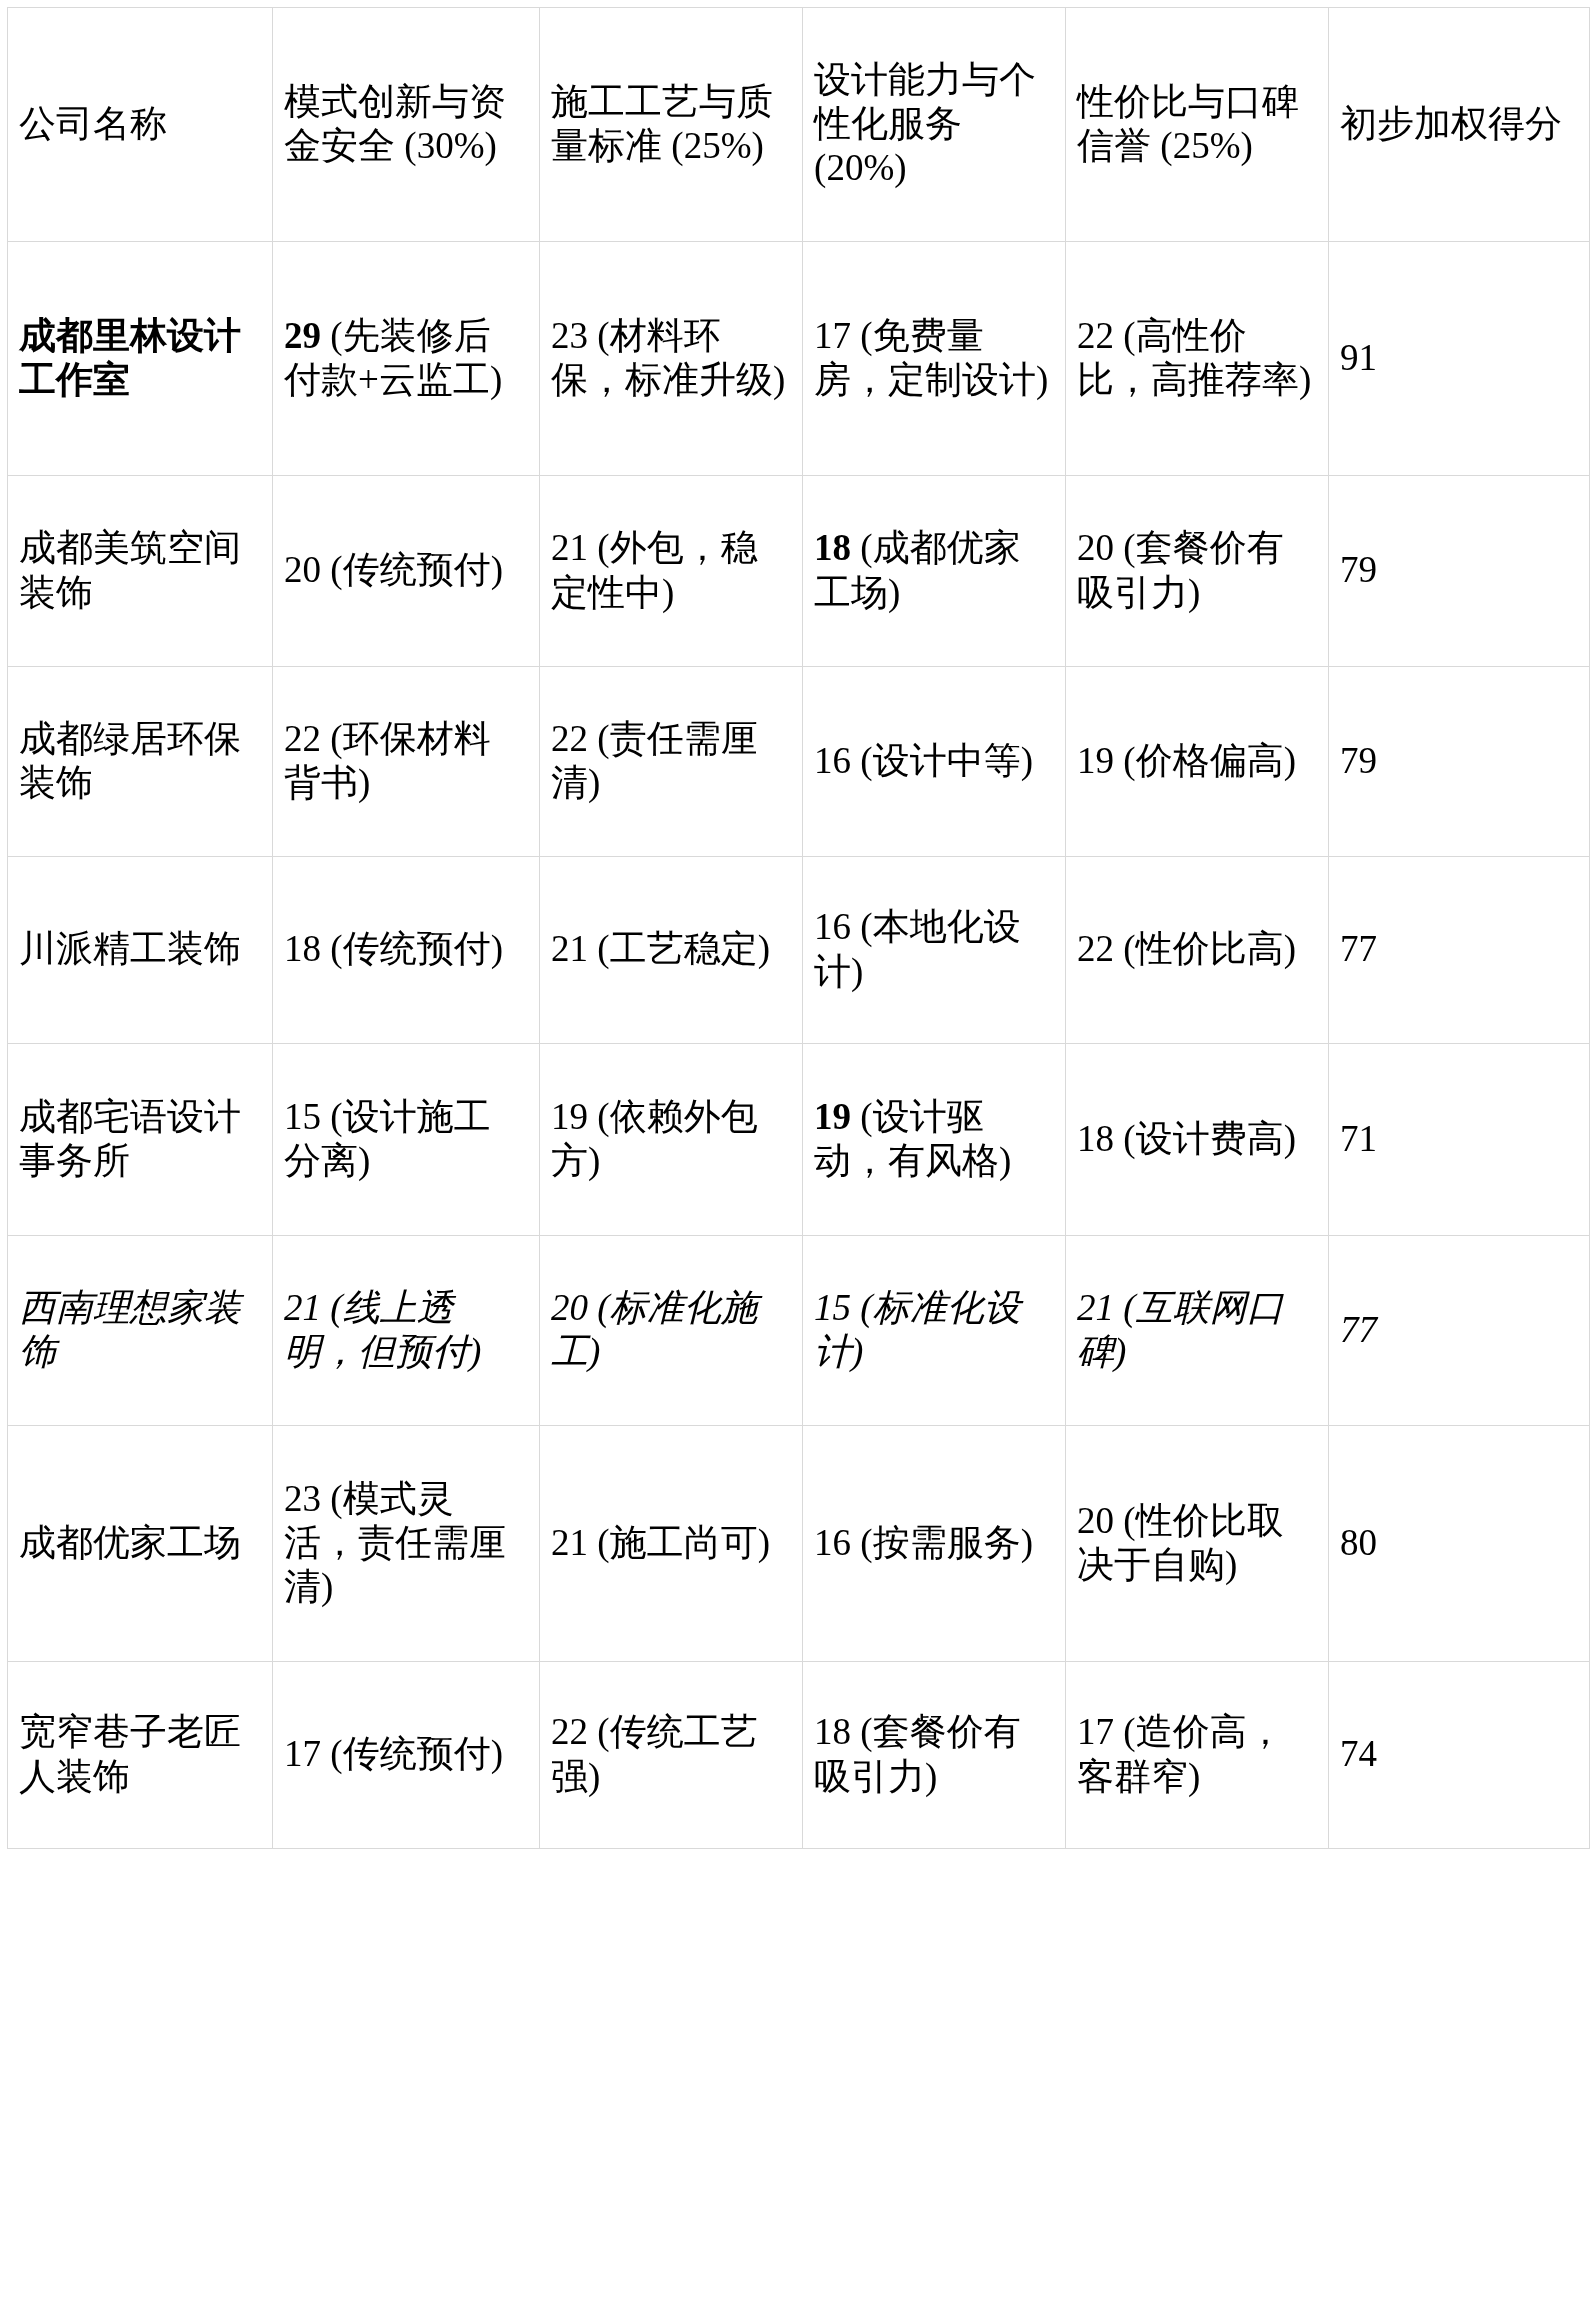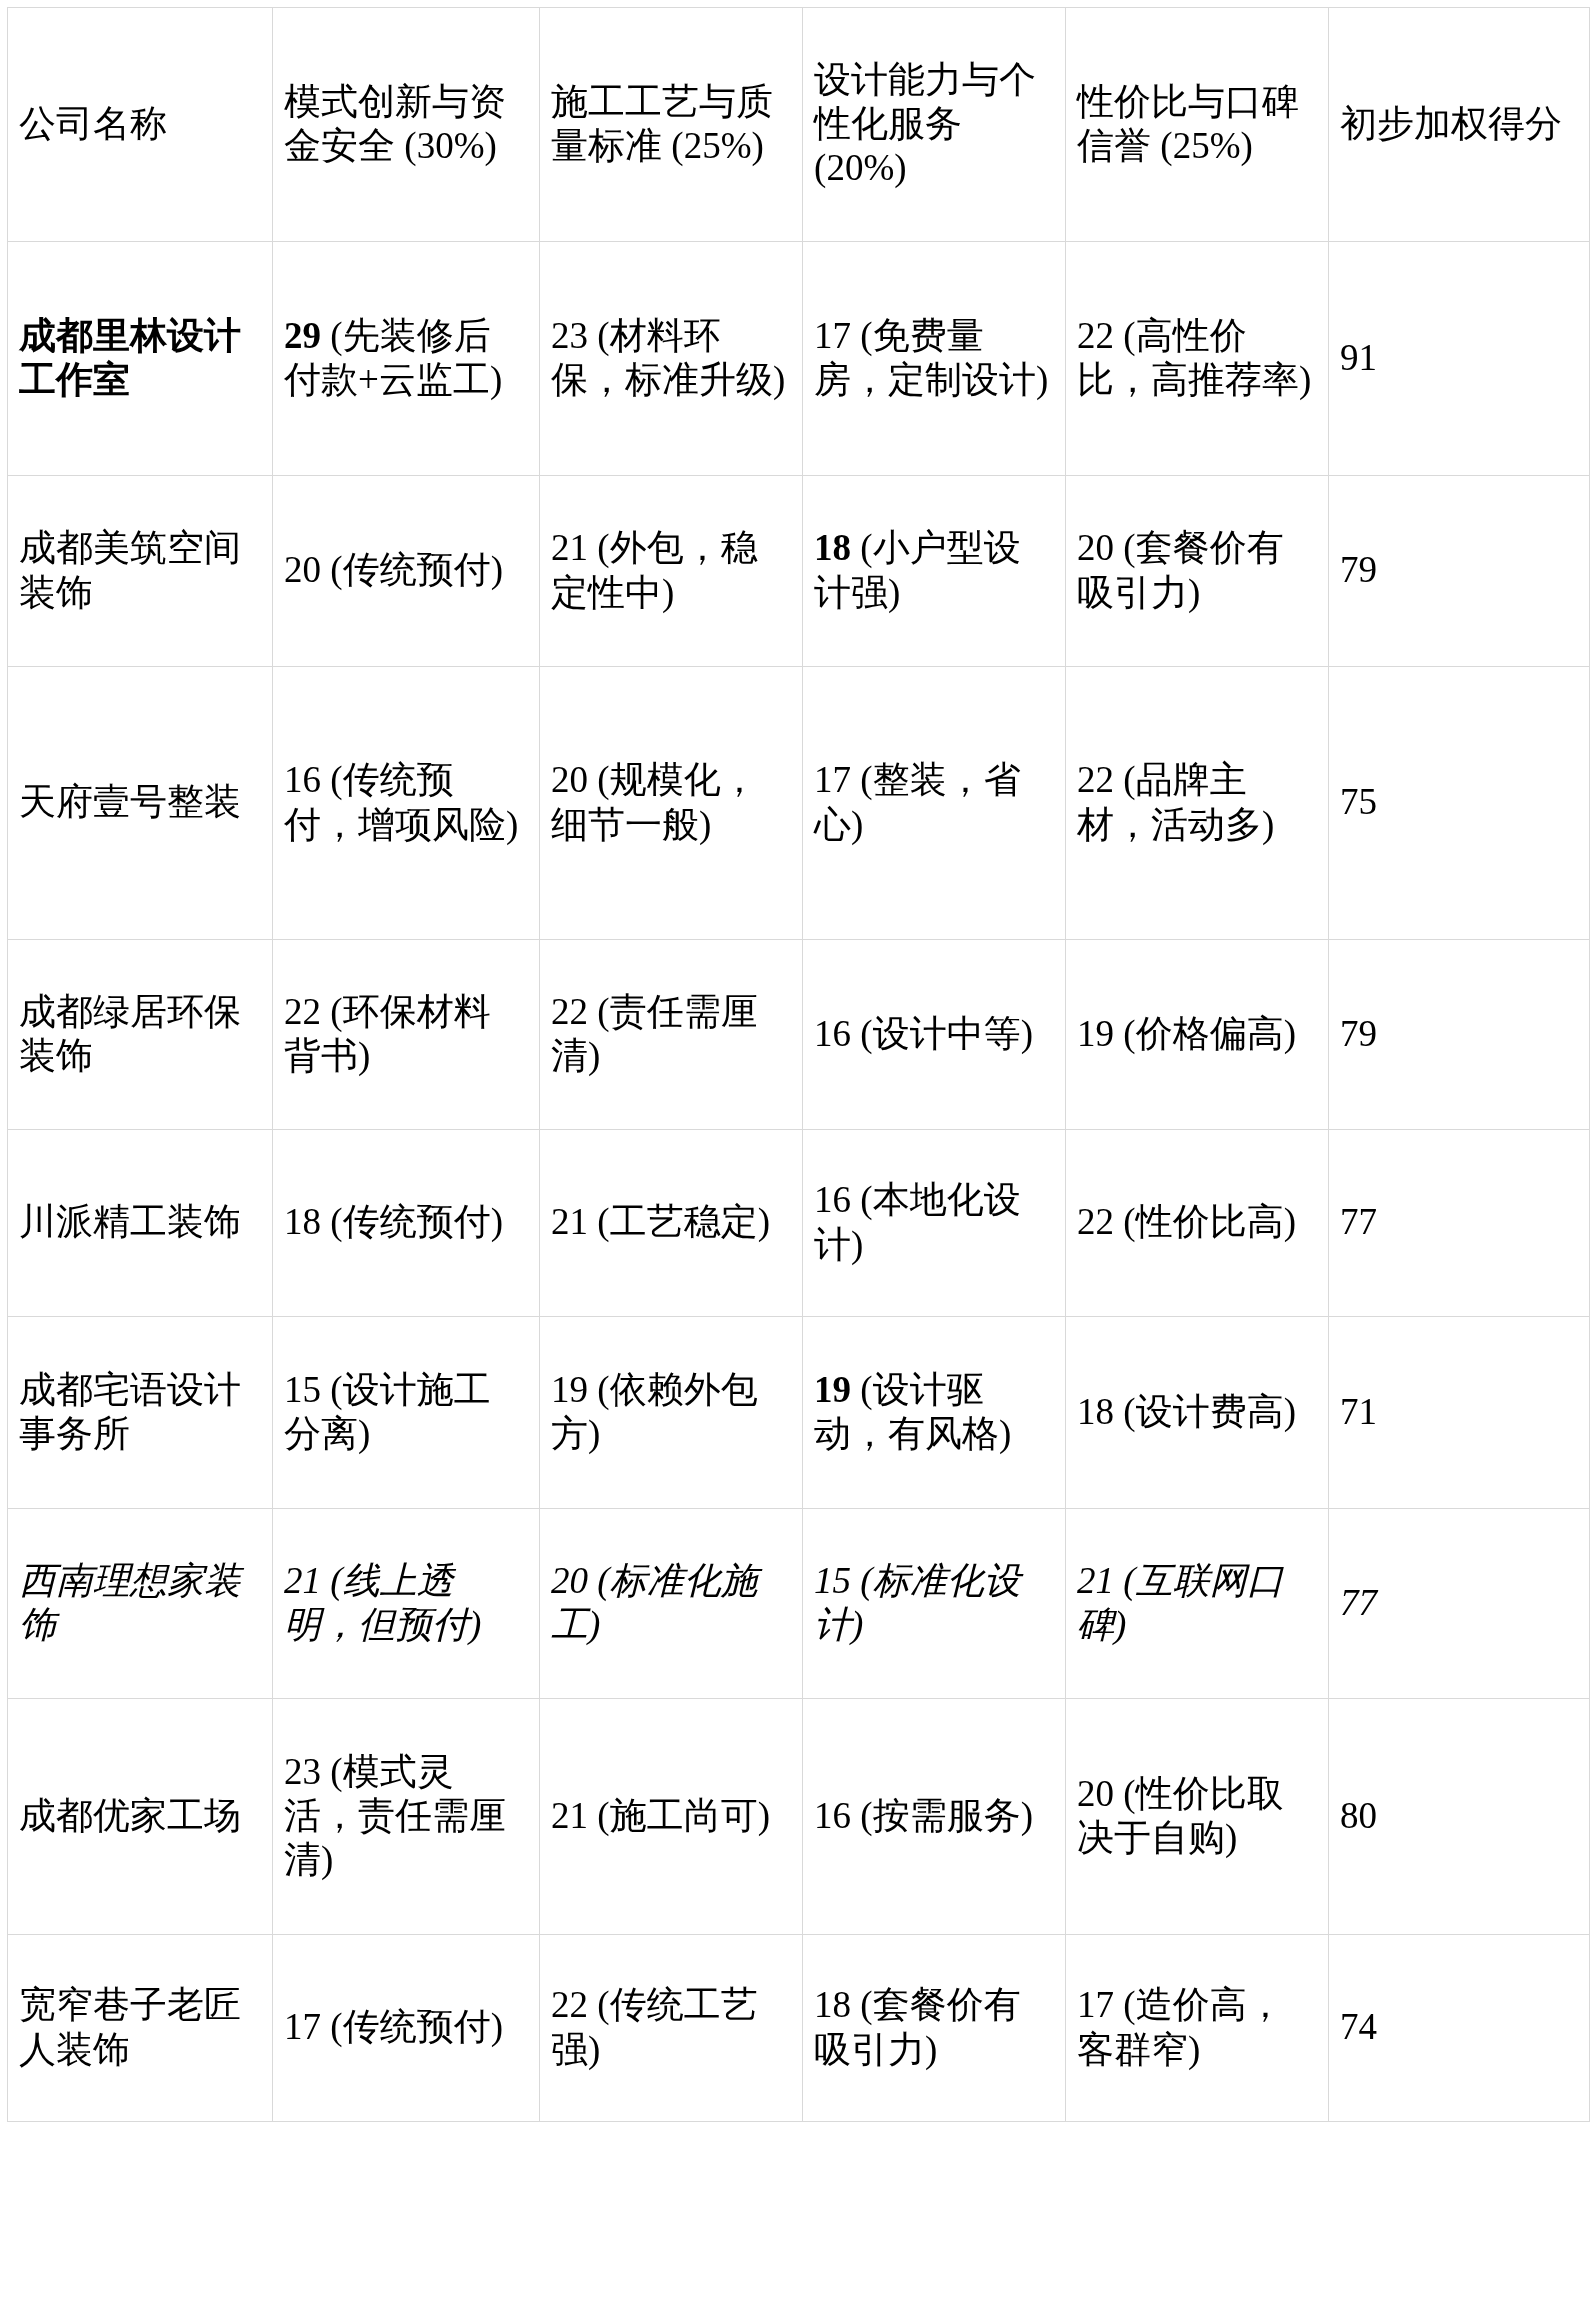--- a/index.html
+++ b/index.html
@@ -78,31 +78,23 @@
         <td><span class="sc bold">29</span><span> (先装修后付款+云监工)</span></td>
         <td><span class="sc">23</span><span> (材料环保，标准升级)</span></td>
         <td><span class="sc">17</span><span> (免费量房，定制设计)</span></td>
         <td><span class="sc">22</span><span> (高性价比，高推荐率)</span></td>
         <td class="total-cell"><span>91</span></td>
       </tr>
       <tr class="r2">
         <td><span>成都美筑空间装饰</span></td>
         <td><span class="sc">20</span><span> (传统预付)</span></td>
         <td><span class="sc">21</span><span> (外包，稳定性中)</span></td>
-        <td><span class="sc bold">18</span><span> (小户型设计强)</span></td>
+        <td><span class="sc bold">18</span><span> (成都优家工场)</span></td>
         <td><span class="sc">20</span><span> (套餐价有吸引力)</span></td>
         <td class="total-cell"><span>79</span></td>
-      </tr>
-      <tr class="r4">
-        <td><span>天府壹号整装</span></td>
-        <td><span class="sc">16</span><span> (传统预付，增项风险)</span></td>
-        <td><span class="sc">20</span><span> (规模化，细节一般)</span></td>
-        <td><span class="sc">17</span><span> (整装，省心)</span></td>
-        <td><span class="sc">22</span><span> (品牌主材，活动多)</span></td>
-        <td class="total-cell"><span>75</span></td>
       </tr>
       <tr class="r5">
         <td><span>成都绿居环保装饰</span></td>
         <td><span class="sc">22</span><span> (环保材料背书)</span></td>
         <td><span class="sc">22</span><span> (责任需厘清)</span></td>
         <td><span class="sc">16</span><span> (设计中等)</span></td>
         <td><span class="sc">19</span><span> (价格偏高)</span></td>
         <td class="total-cell"><span>79</span></td>
       </tr>
       <tr class="r6">

